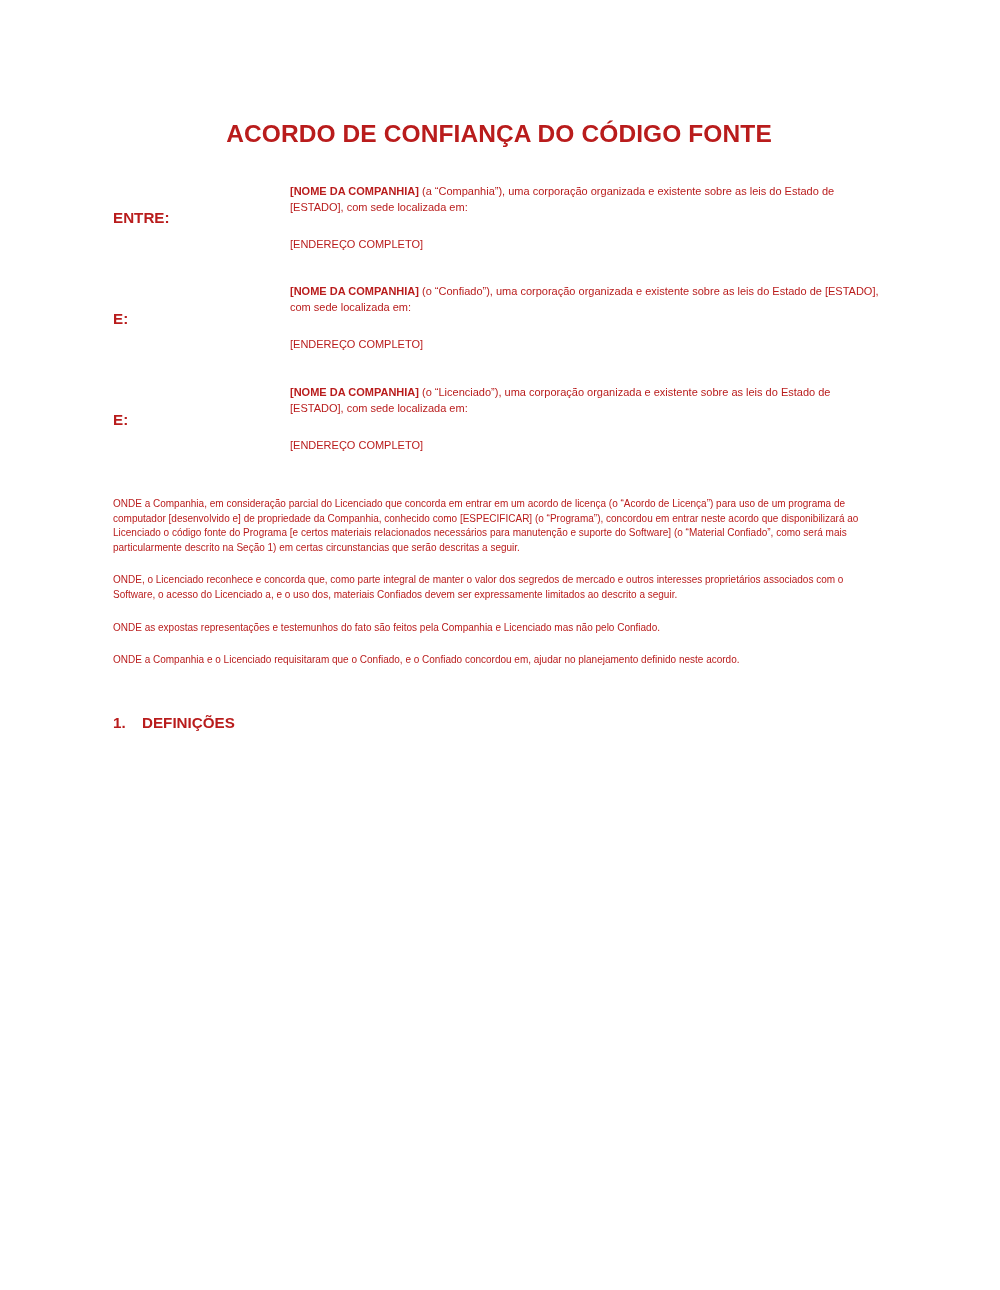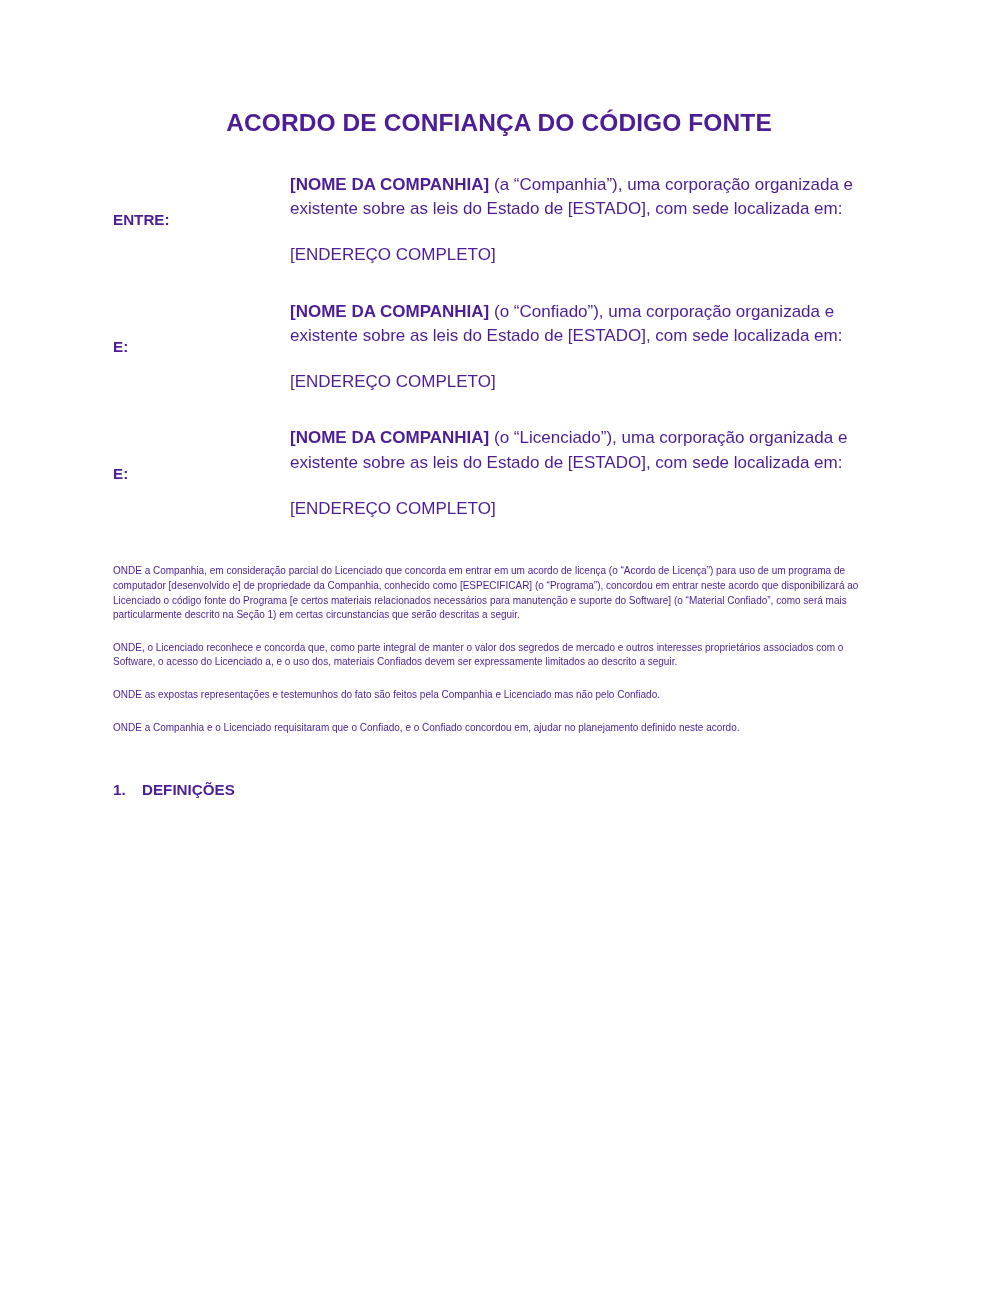--- a/index.html
+++ b/index.html
@@ -5,23 +5,23 @@
 <style>
   html, body {
     margin: 0;
     padding: 0;
     background: #ffffff;
   }
   .page {
     position: relative;
     width: 1000px;
     height: 918px;
-    margin: 0 auto;
+    margin: 11px auto;
     background: #ffffff;
-    color: #4c1d95;
+    color: #b91c1c;
     font-family: "Liberation Sans", sans-serif;
     box-sizing: border-box;
     overflow: hidden;
   }
   .content {
     position: absolute;
     left: 113px;
     top: 0;
     width: 772px;
   }
@@ -53,21 +53,21 @@
     margin-top: 32px;
   }
   .party-label {
     flex: 0 0 177px;
     font-size: 15.2px;
     font-weight: bold;
     line-height: 1.45;
   }
   .party-body {
     flex: 1 1 auto;
-    font-size: 17px;
+    font-size: 11px;
     line-height: 1.45;
   }
   .party-body .lead {
     font-weight: bold;
   }
   .party-address {
     margin-top: 21px;
   }
   
   .recitals {

